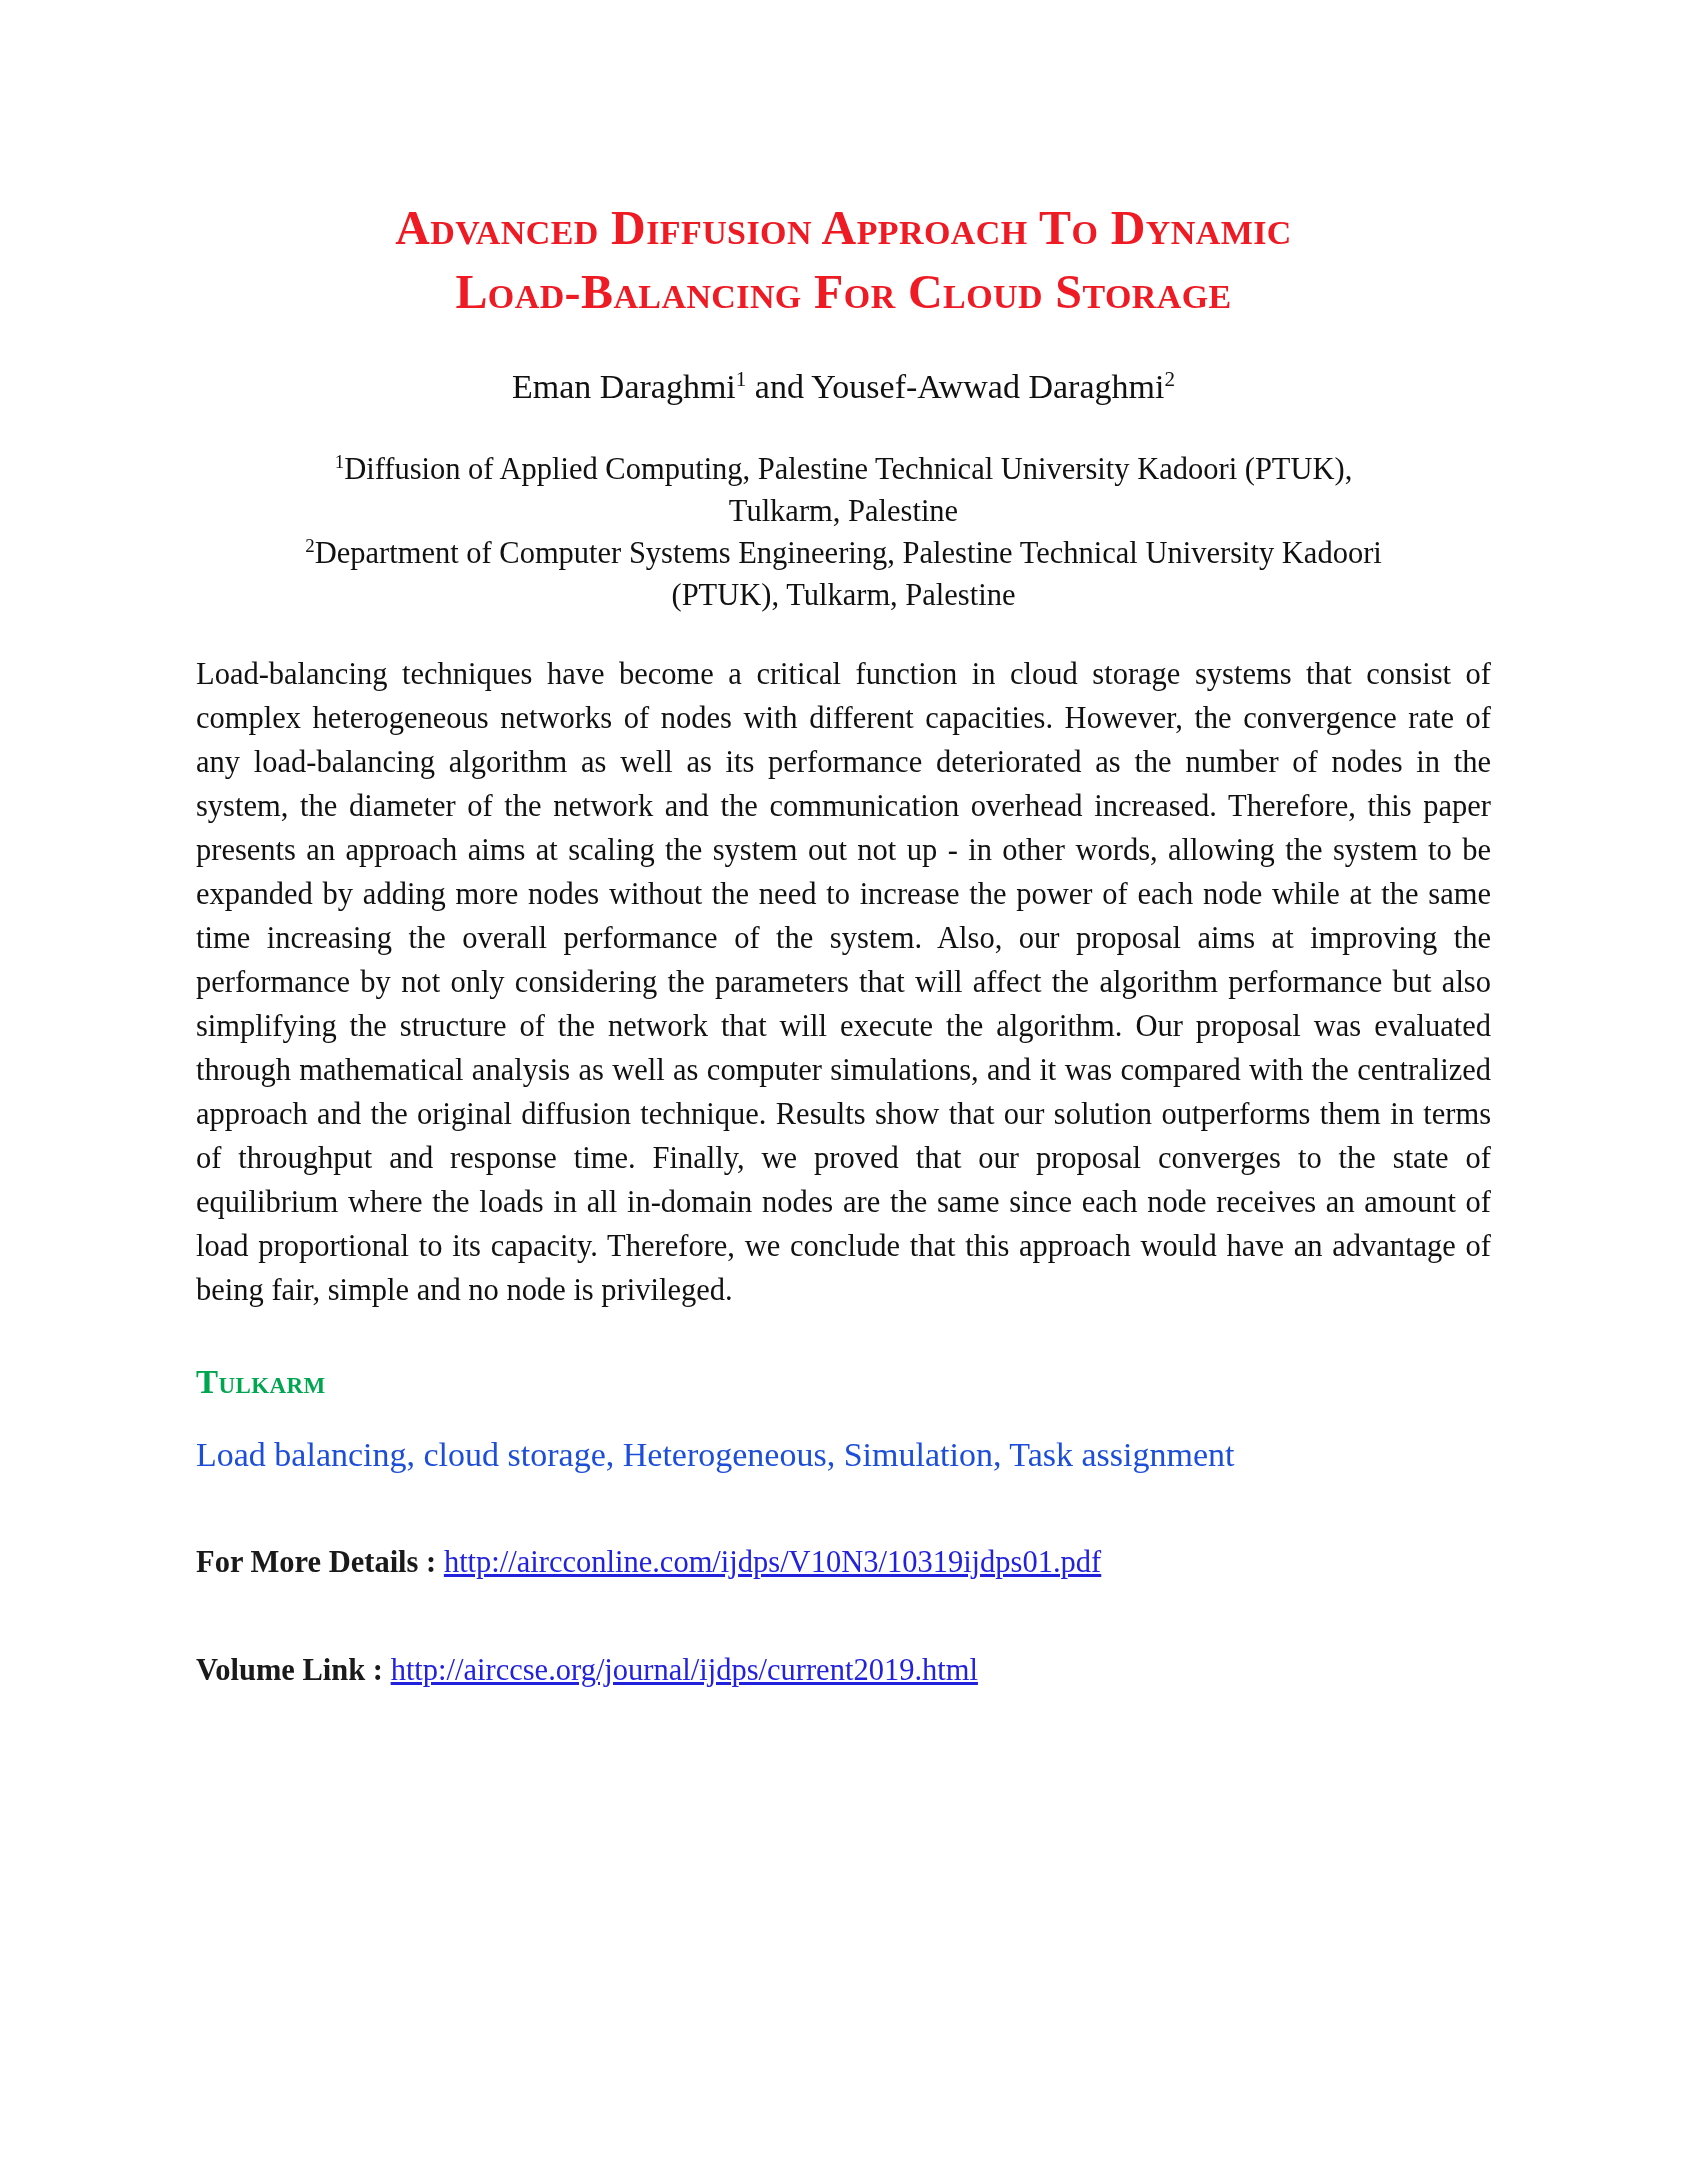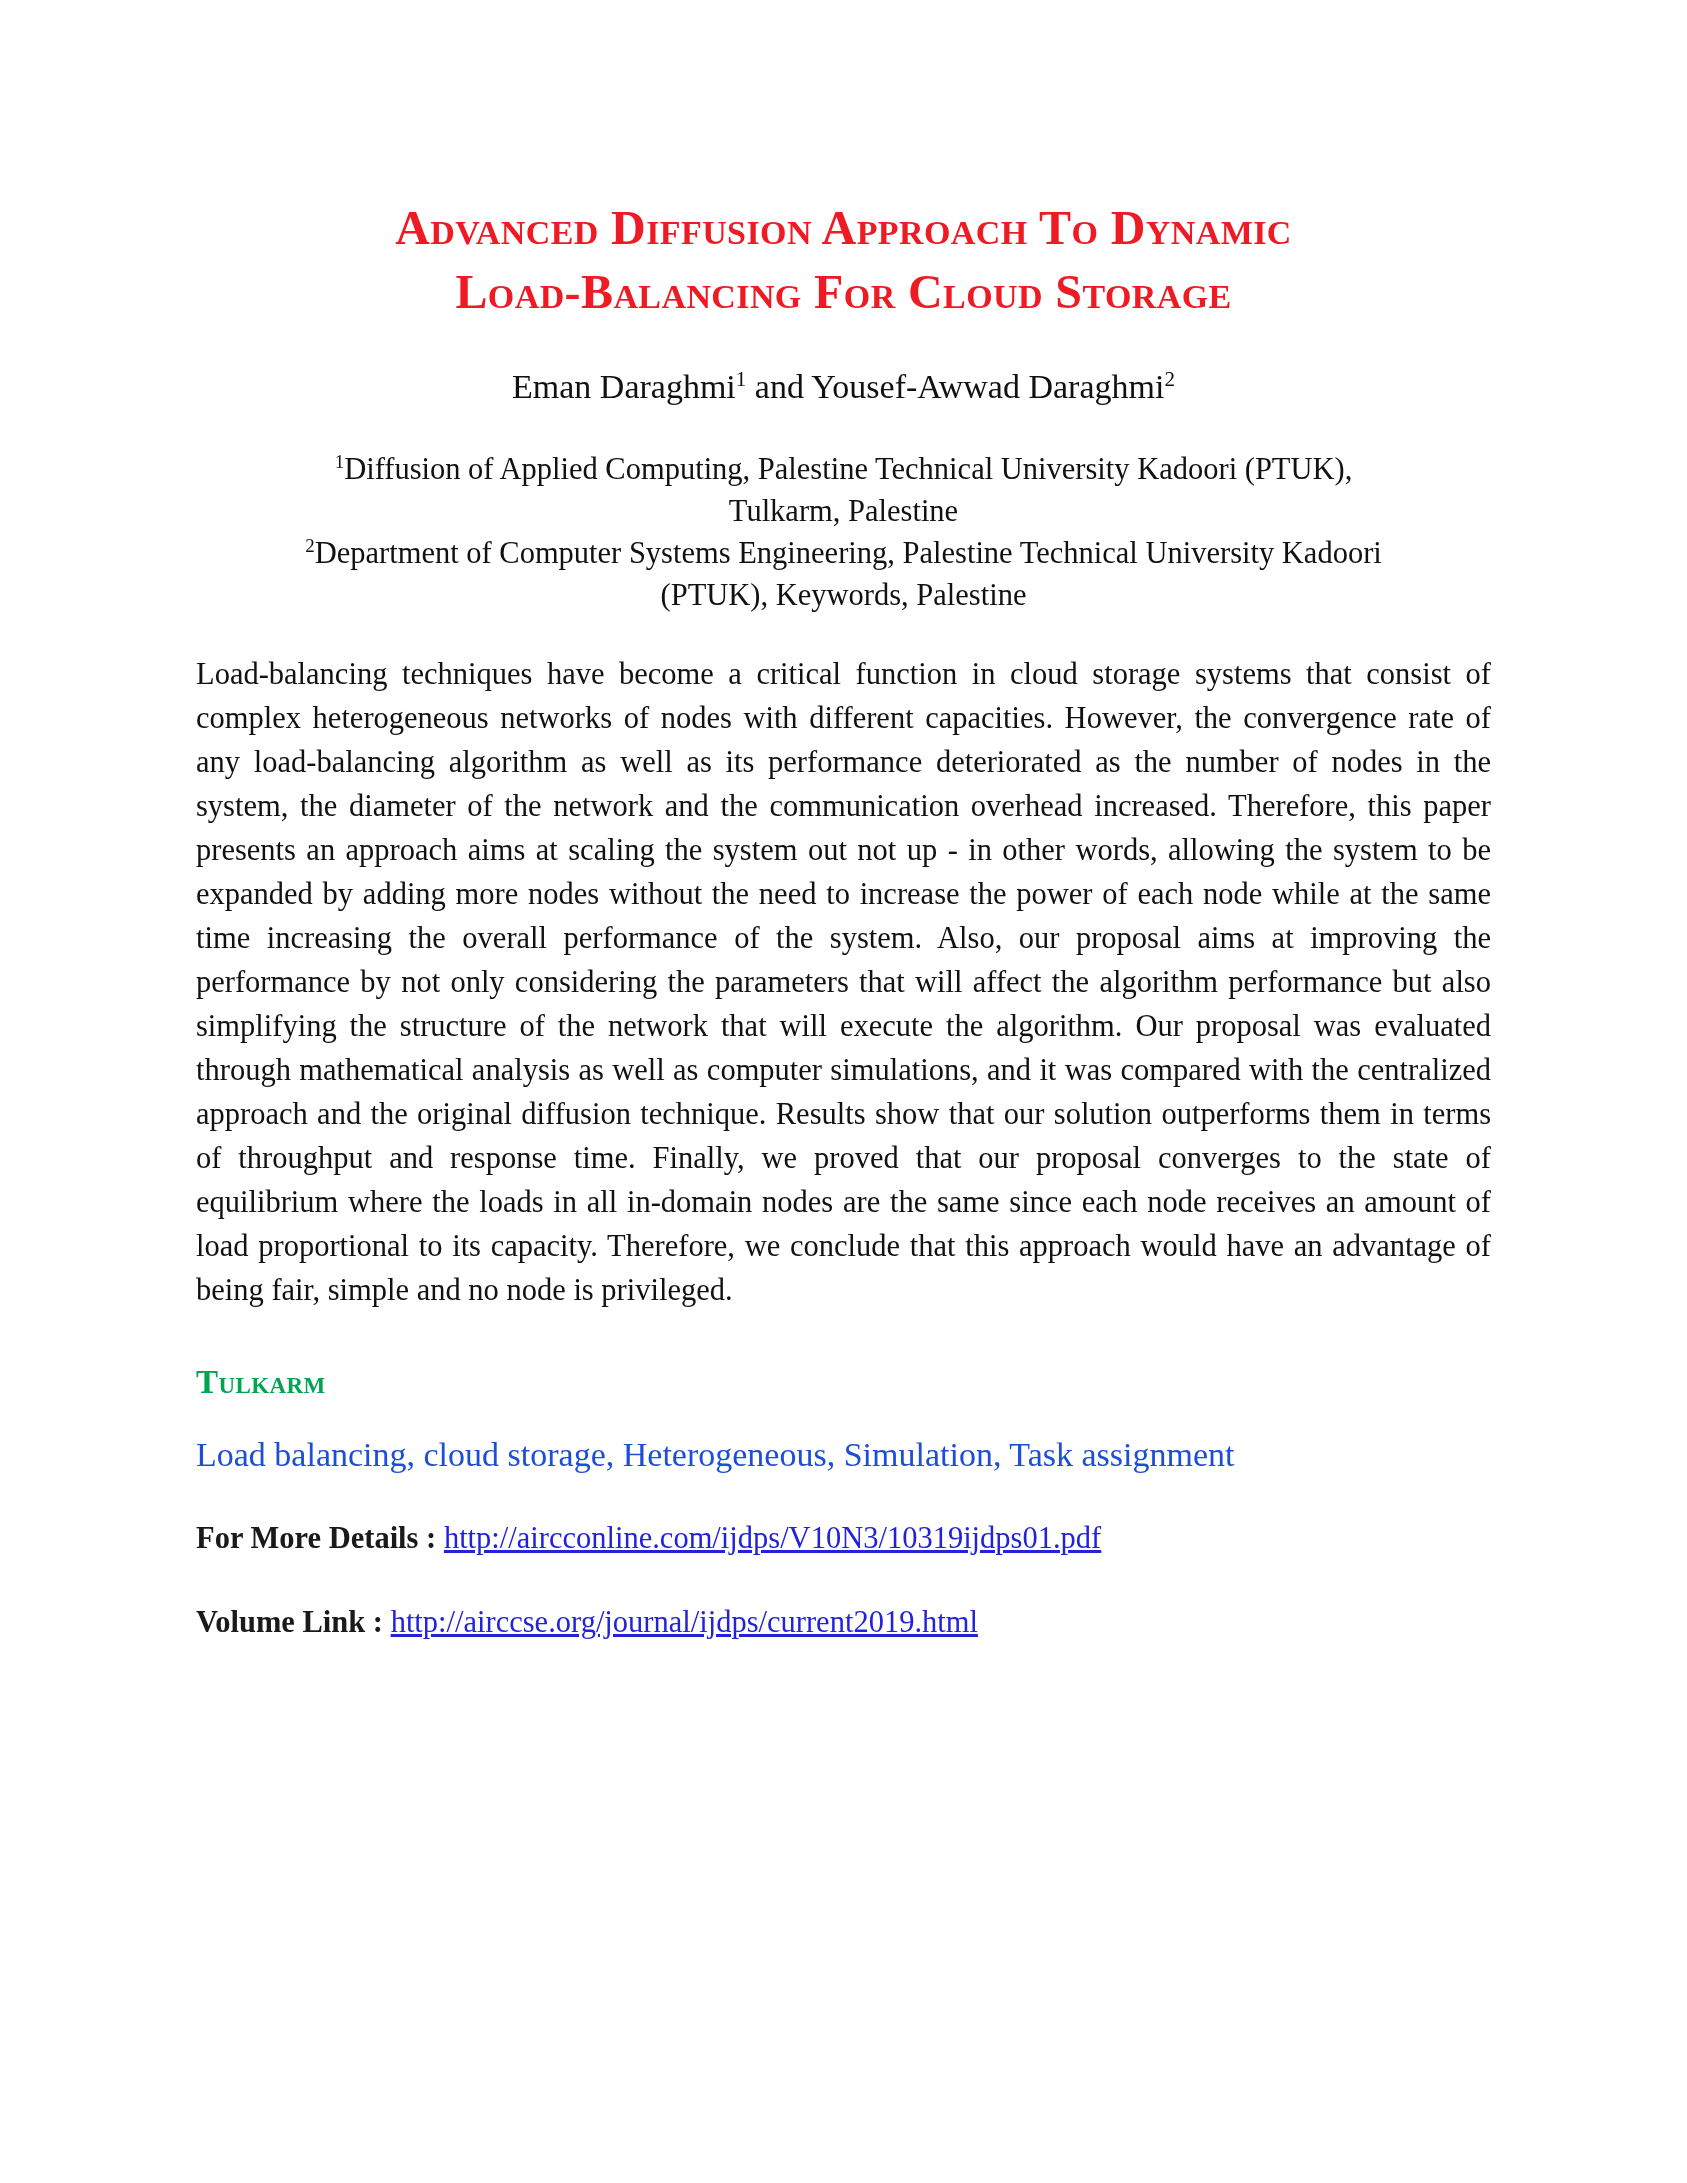--- a/index.html
+++ b/index.html
@@ -97,21 +97,21 @@
 
   .keywords-text {
     margin-top: 33px;
     font-size: 34px;
     line-height: 41px;
     color: #1d4ed8;
     text-align: left;
   }
 
   .link-row {
-    margin-top: 43px;
+    margin-top: 67px;
     font-size: 30.5px;
     line-height: 41px;
     color: #111111;
   }
   .link-label {
     font-weight: bold;
     color: #1a1a1a;
   }
   .link-url {
     color: #2222dd;
@@ -130,21 +130,21 @@
   </div>
 
   <div class="authors">
     <span>Eman Daraghmi</span><sup>1</sup><span> and </span><span>Yousef-Awwad Daraghmi</span><sup>2</sup>
   </div>
 
   <div class="affiliations">
     <div class="aff-line"><sup>1</sup><span>Diffusion of Applied Computing, Palestine Technical University Kadoori (PTUK),</span></div>
     <div class="aff-line">Tulkarm, Palestine</div>
     <div class="aff-line"><sup>2</sup><span>Department of Computer Systems Engineering, Palestine Technical University Kadoori</span></div>
-    <div class="aff-line">(PTUK), Keywords, Palestine</div>
+    <div class="aff-line">(PTUK), Tulkarm, Palestine</div>
   </div>
 
   <div class="content">
 
     <div class="body-text">Load-balancing techniques have become a critical function in cloud storage systems that consist of complex heterogeneous networks of nodes with different capacities. However, the convergence rate of any load-balancing algorithm as well as its performance deteriorated as the number of nodes in the system, the diameter of the network and the communication overhead increased. Therefore, this paper presents an approach aims at scaling the system out not up - in other words, allowing the system to be expanded by adding more nodes without the need to increase the power of each node while at the same time increasing the overall performance of the system. Also, our proposal aims at improving the performance by not only considering the parameters that will affect the algorithm performance but also simplifying the structure of the network that will execute the algorithm. Our proposal was evaluated through mathematical analysis as well as computer simulations, and it was compared with the centralized approach and the original diffusion technique. Results show that our solution outperforms them in terms of throughput and response time. Finally, we proved that our proposal converges to the state of equilibrium where the loads in all in-domain nodes are the same since each node receives an amount of load proportional to its capacity. Therefore, we conclude that this approach would have an advantage of being fair, simple and no node is privileged.</div>
 
     <div class="section-heading keywords-heading">Tulkarm</div>
     <div class="keywords-text">Load balancing, cloud storage, Heterogeneous, Simulation, Task assignment</div>
 
     <div class="link-row">

